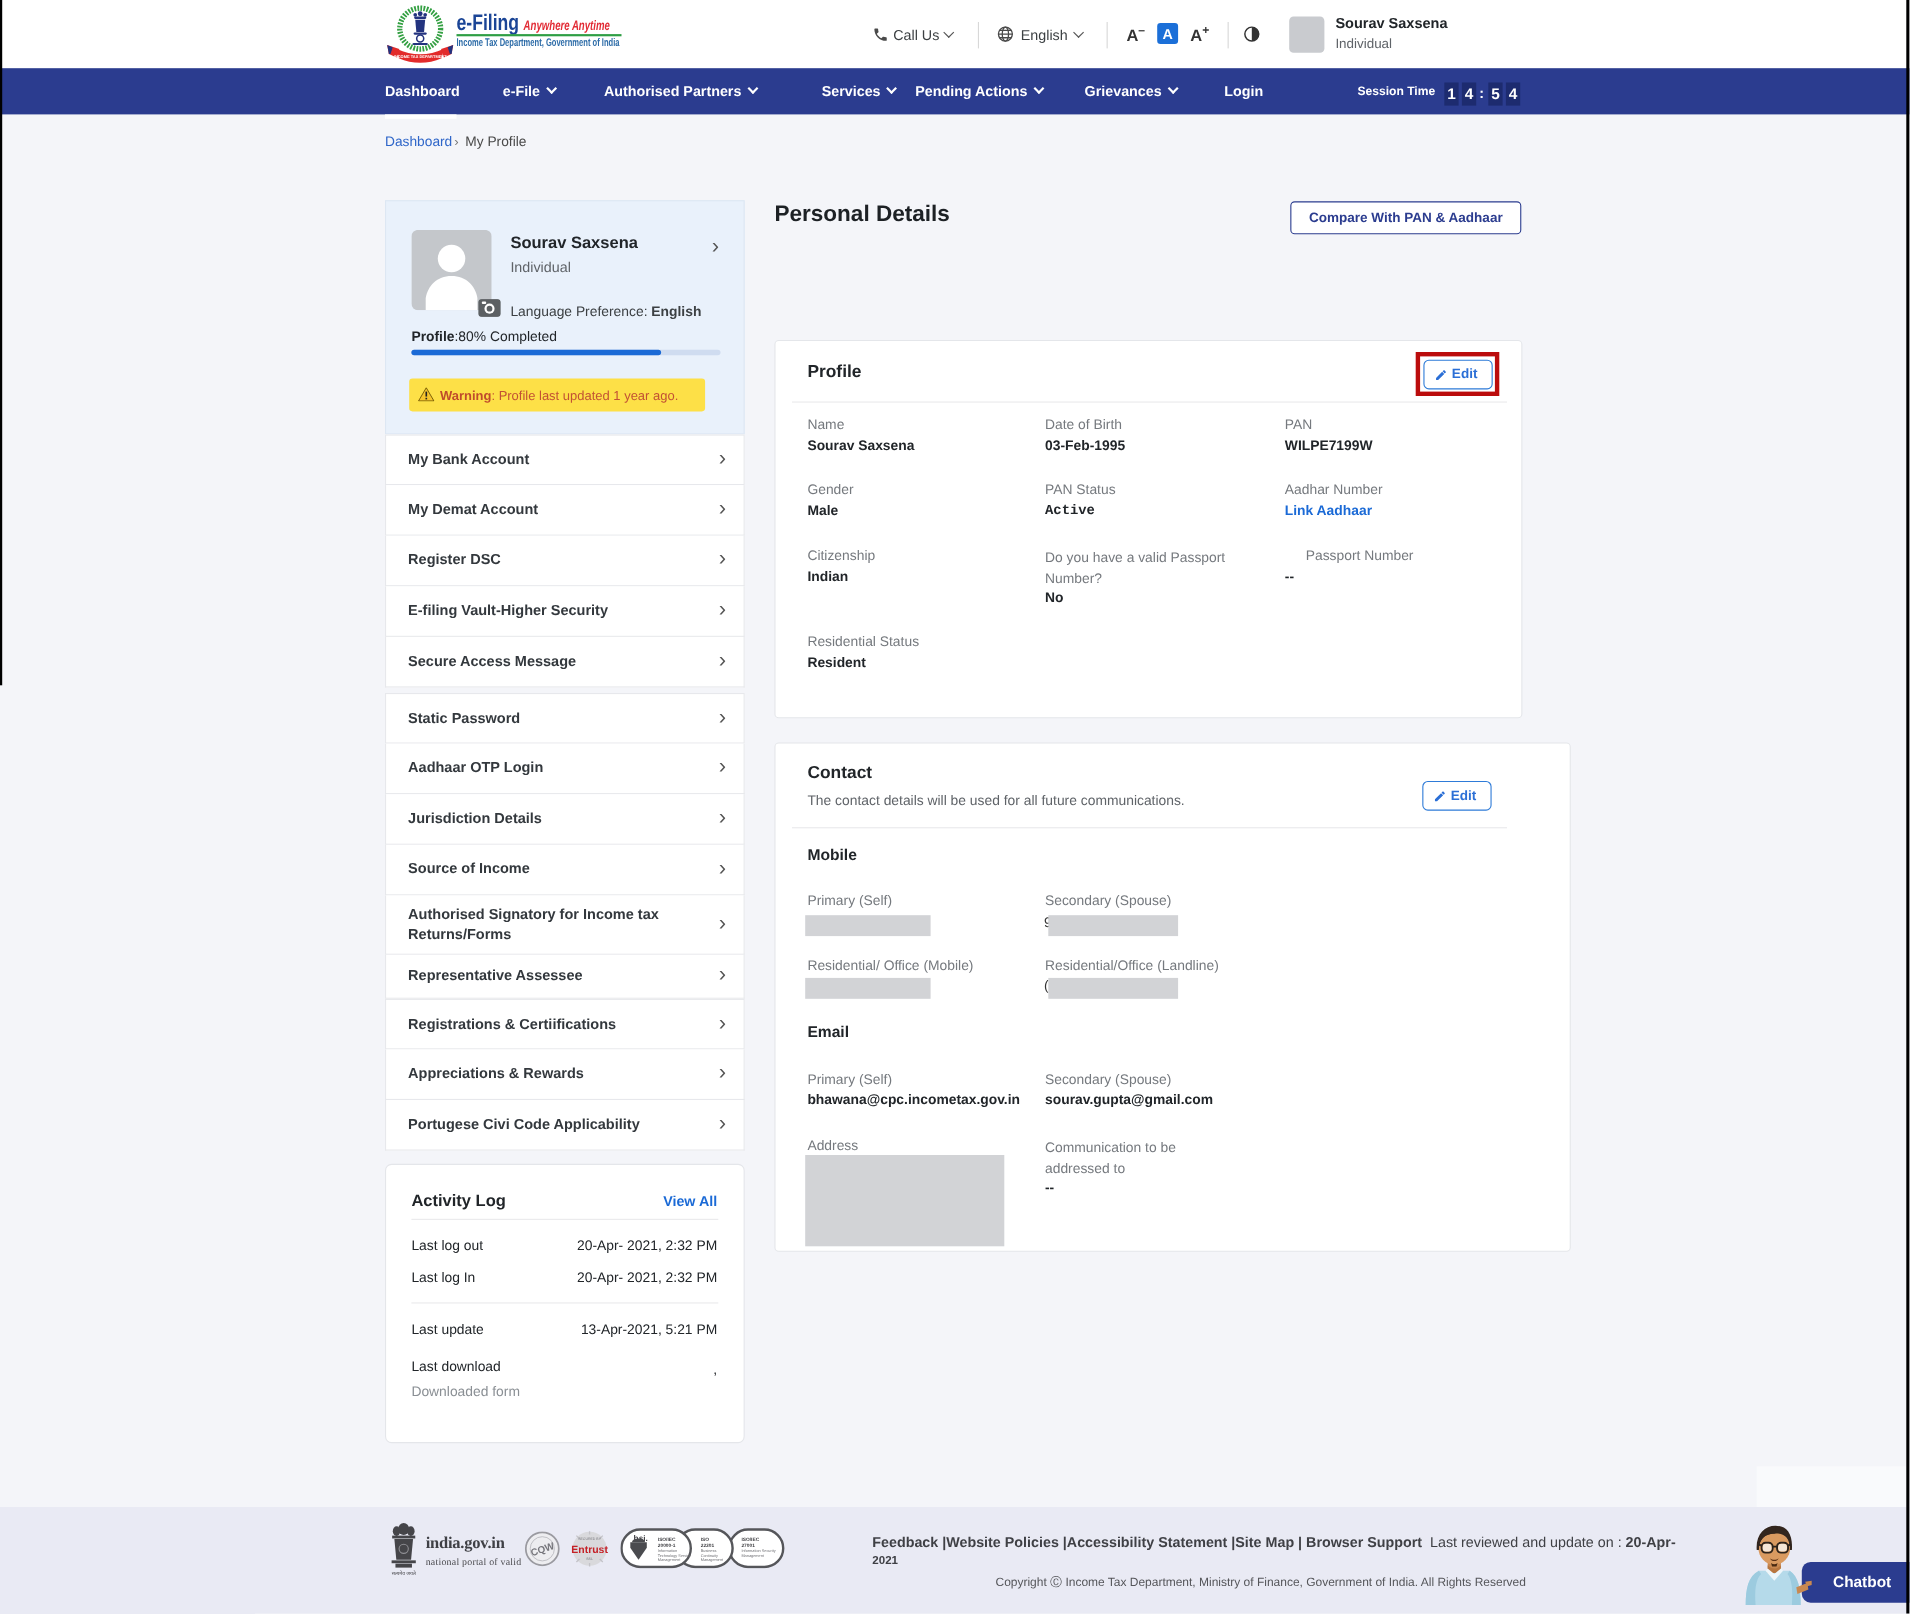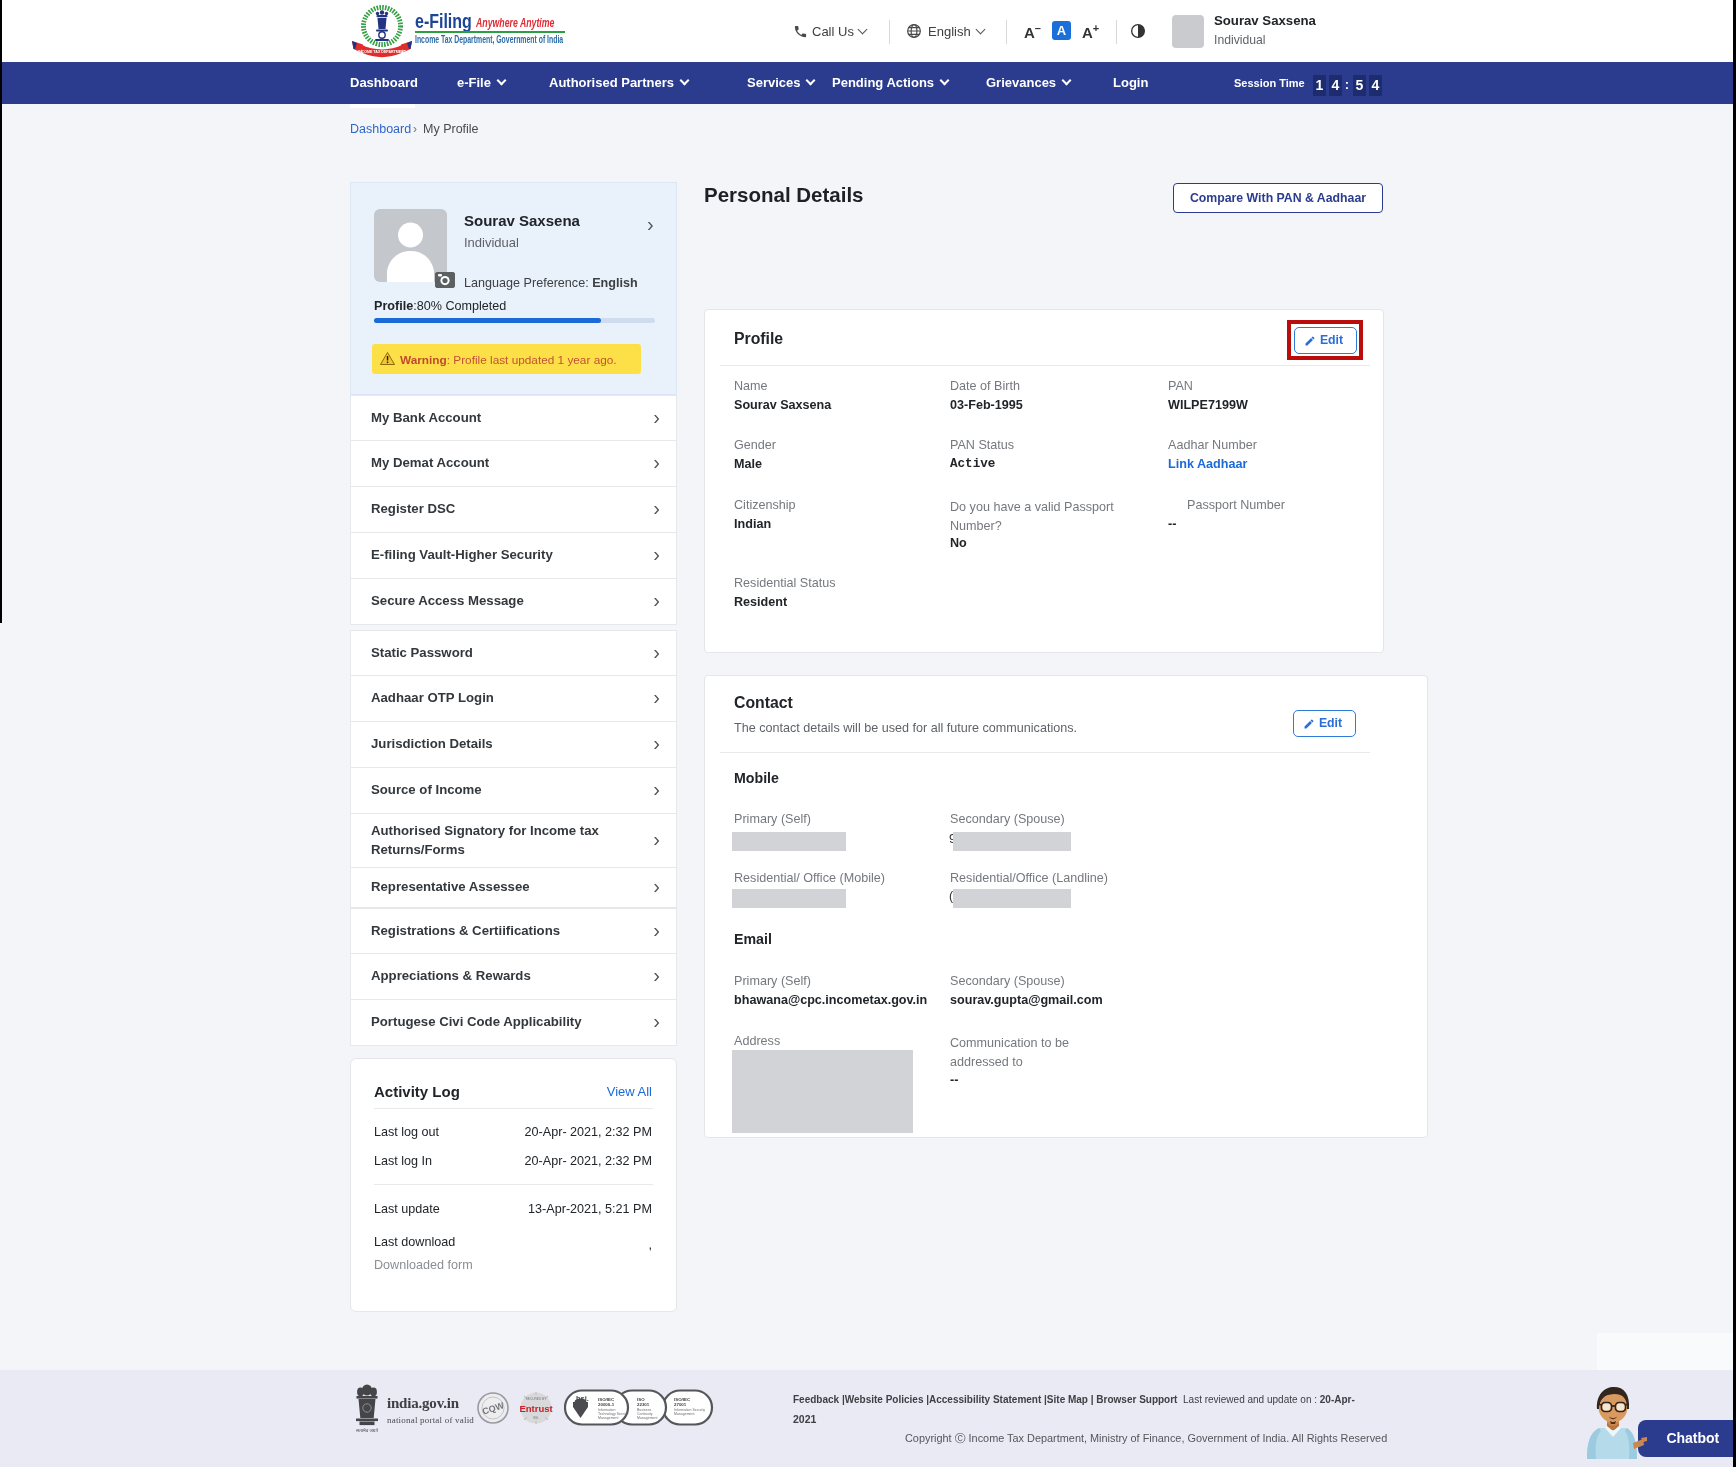--- a/index.html
+++ b/index.html
@@ -187,21 +187,21 @@
     <span style="top:14px;">Appreciations &amp; Rewards</span>
     <div class="chev" style="top:10px;">›</div>
   </div>
 <div class="mi" style="top:1000px;height:46px;">
     <span style="top:14px;">Portugese Civi Code Applicability</span>
     <div class="chev" style="top:10px;">›</div>
   </div>
 
 <div class="card" style="left:350px;top:1058px;width:327px;height:254px;">
  <div class="abs" style="left:23px;top:24px;font-size:15px;font-weight:bold;color:#212529;">Activity Log</div>
- <div class="abs" style="right:24px;top:25px;font-size:13px;font-weight:normal;color:#1b6ad6;">View All</div>
+ <div class="abs" style="right:24px;top:25px;font-size:13px;font-weight:bold;color:#1b6ad6;">View All</div>
  <div class="hrline" style="left:23px;top:49px;width:279px;"></div>
  <div class="abs" style="left:23px;top:66px;font-size:12.6px;color:#212529;">Last log out</div>
  <div class="abs" style="right:24px;top:66px;font-size:12.6px;color:#212529;">20-Apr- 2021, 2:32 PM</div>
  <div class="abs" style="left:23px;top:95px;font-size:12.6px;color:#212529;">Last log In</div>
  <div class="abs" style="right:24px;top:95px;font-size:12.6px;color:#212529;">20-Apr- 2021, 2:32 PM</div>
  <div class="hrline" style="left:23px;top:125px;width:279px;"></div>
  <div class="abs" style="left:23px;top:143px;font-size:12.6px;color:#212529;">Last update</div>
  <div class="abs" style="right:24px;top:143px;font-size:12.6px;color:#212529;">13-Apr-2021, 5:21 PM</div>
  <div class="abs" style="left:23px;top:176px;font-size:12.6px;color:#212529;">Last download</div>
  <div class="abs" style="right:24px;top:179px;font-size:12.6px;color:#212529;">,</div>
@@ -334,21 +334,21 @@
       <text x="34" y="26">Technology Service</text>
       <text x="34" y="30">Management</text>
   <text x="73" y="22">Business</text>
       <text x="73" y="26">Continuity</text>
       <text x="73" y="30">Management</text>
   <text x="110" y="22">Information Security</text>
       <text x="110" y="26">Management</text>
  </g>
 </svg>
 
-<div class="abs" style="left:793px;top:1394px;font-size:10px;color:#3f4045;white-space:nowrap;"><b>Feedback |Website Policies |Accessibility Statement |Site Map | Browser Support</b>&nbsp;&nbsp;Last reviewed and update on : <b>20-Apr-</b></div>
+<div class="abs" style="left:793px;top:1394px;font-size:13px;color:#3f4045;white-space:nowrap;"><b>Feedback |Website Policies |Accessibility Statement |Site Map | Browser Support</b>&nbsp;&nbsp;Last reviewed and update on : <b>20-Apr-</b></div>
 <div class="abs" style="left:793px;top:1413px;font-size:10.5px;color:#3f4045;font-weight:bold;">2021</div>
 <div class="abs" style="left:905px;top:1432px;font-size:10.9px;color:#55565a;">Copyright Ⓒ Income Tax Department, Ministry of Finance, Government of India. All Rights Reserved</div>
 
 <div class="abs" style="left:1638px;top:1420px;width:98px;height:37px;background:#2b3c8f;border-radius:8px 0 0 8px;color:#fff;font-weight:bold;font-size:14px;text-align:center;line-height:37px;">&nbsp;&nbsp;&nbsp;Chatbot</div>
 <svg class="abs" style="left:1583px;top:1383px" width="70" height="76" viewBox="0 0 70 76">
  <path d="M16 45 C 6 50 4 62 4 76 L 54 76 C 54 62 52 50 44 45 Z" fill="#b5daea"></path>
  <path d="M16 45 C 6 50 4 62 4 76 L 13 76 C 12 63 13 53 18 48 Z" fill="#9ccbdf"></path>
  <path d="M44 45 C 52 50 54 62 54 76 L 46 76 C 47 63 46 53 42 48 Z" fill="#9ccbdf"></path>
  <rect x="24" y="34" width="12" height="13" fill="#c98850"></rect>
  <path d="M24 40 C 28 44 32 44 36 40 L 36 47 L 24 47 Z" fill="#b8763f"></path>

